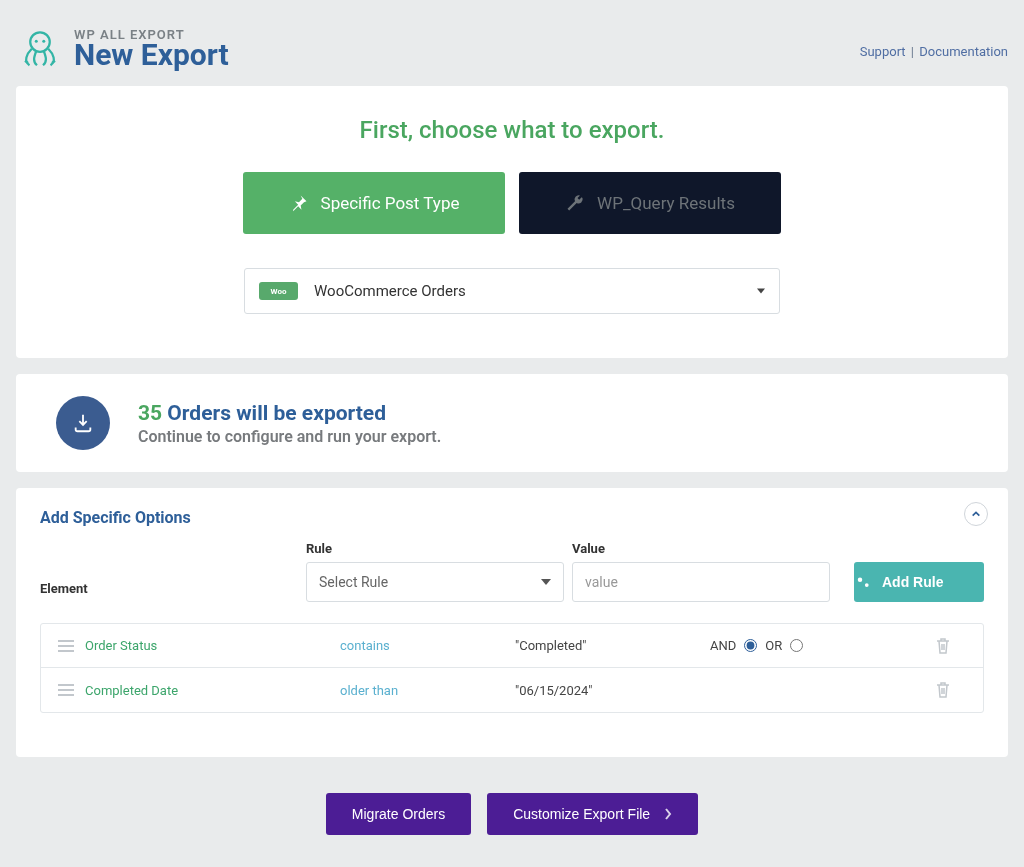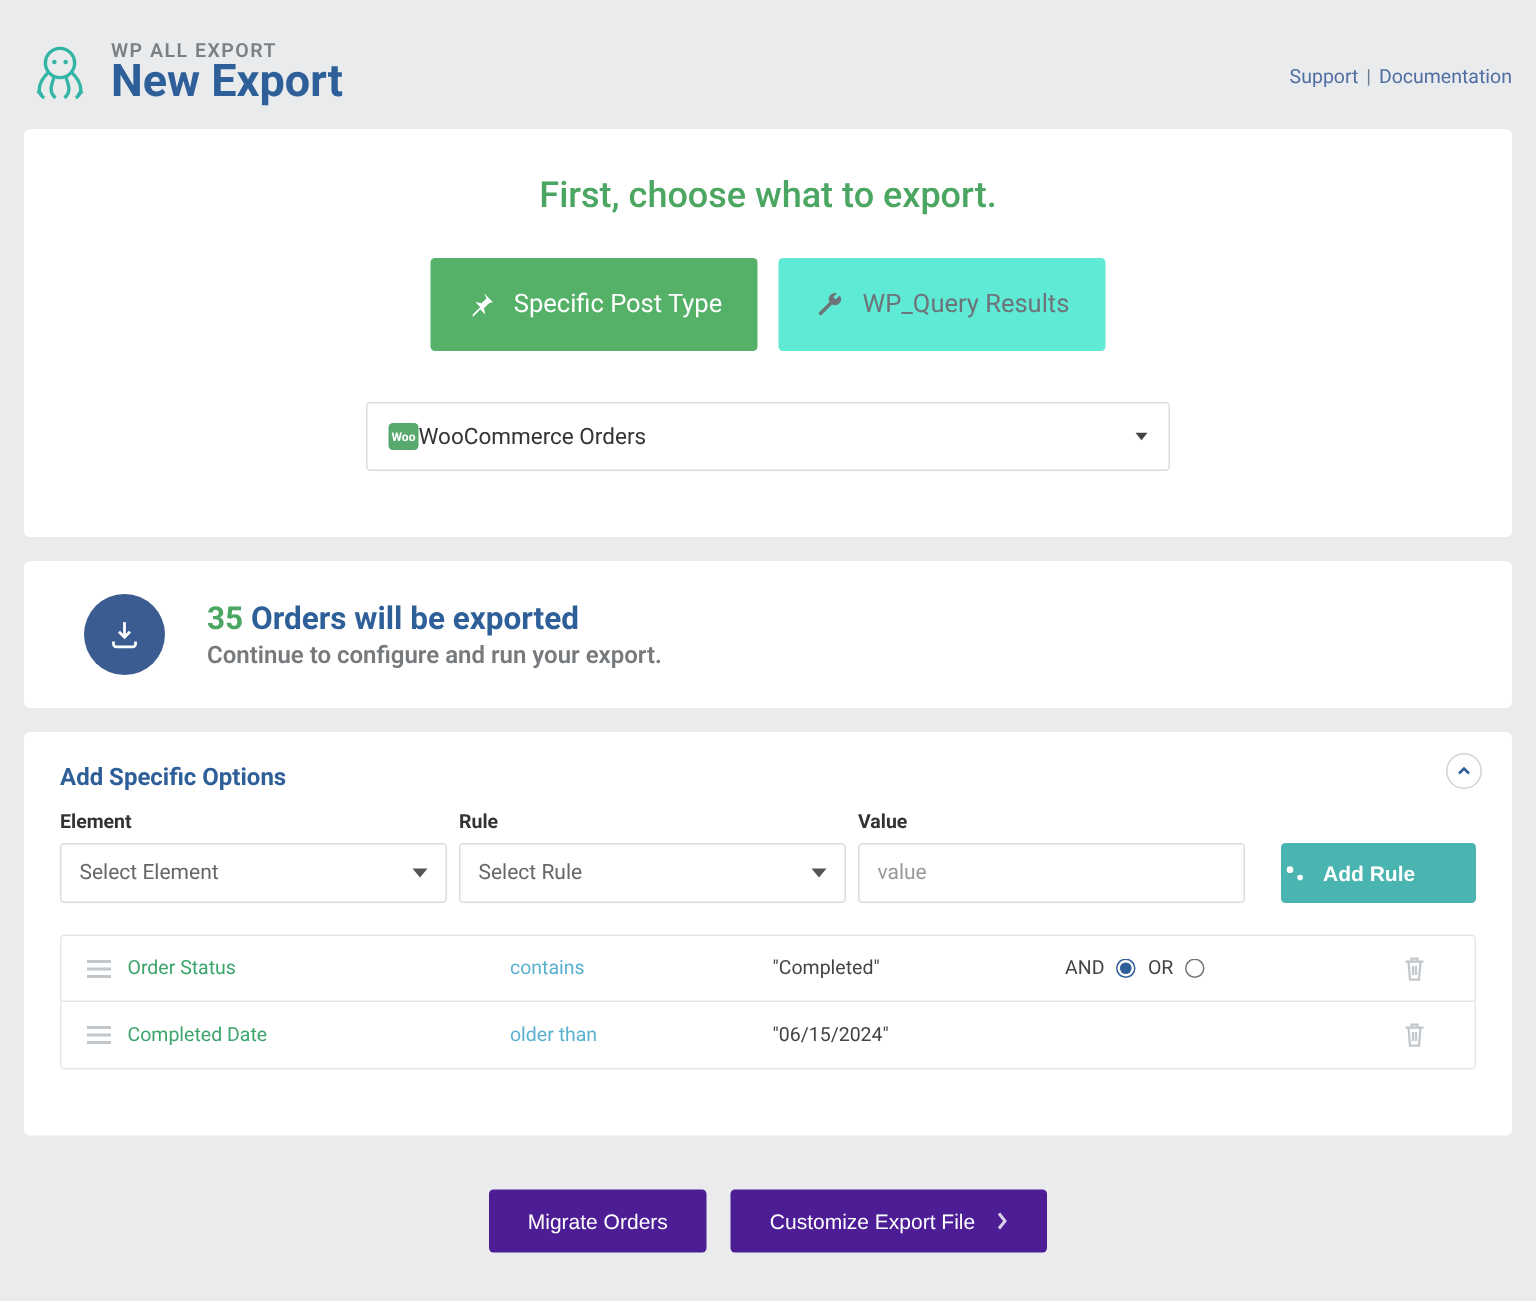--- a/index.html
+++ b/index.html
@@ -55,45 +55,45 @@
   .panel.section1 { padding: 30px 24px 44px 24px; text-align: center; }
   .section1 h2 {
     color: #4aa660;
     font-weight: 500;
     font-size: 24px;
     margin-bottom: 28px;
   }
   .pill-row { display:flex; justify-content:center; gap:14px; margin-bottom:34px;}
   .pill {
     display:flex; align-items:center; justify-content:center; gap:12px;
-    height:62px; width:218px; border-radius:3px;
+    height:62px; width:262px; border-radius:3px;
     font-size:17px; cursor:pointer;
   }
   .pill.green { background:#55b168; color:#fff; }
-  .pill.grey  { background:#5eead4; color:#6d7378; }
+  .pill.grey  { background:#0f172a; color:#6d7378; }
   .pill svg { width:20px; height:20px; }
 
   .post-type-select {
     width: 536px;
     margin: 0 auto;
     border: 1px solid #d8dde1;
     border-radius:3px;
     height: 46px;
     display:flex; align-items:center;
     padding: 0 14px;
     position:relative;
     text-align:left;
     cursor:pointer;
   }
   .woo-badge {
-    width:20px; height:18px;
+    width:39px; height:18px;
     background:#58a96c; color:#fff;
     border-radius:3px; font-size:8px; font-weight:700;
     display:flex; align-items:center; justify-content:center;
-    margin-right:0;
+    margin-right:16px;
   }
   .post-type-select .caret {
     position:absolute; right:14px; top:50%; transform:translateY(-50%);
     border-left:4px solid transparent;
     border-right:4px solid transparent;
     border-top:5px solid #444;
   }
   .post-type-select span.label { font-size:15px; color:#333; }
 
   
@@ -255,23 +255,20 @@
   <div class="collapse-btn">
     <svg viewBox="0 0 12 12" fill="none" stroke="currentColor" stroke-width="2">
         <path d="M2 8l4-4 4 4"></path>
       </svg>
   </div>
   <h4>Add Specific Options</h4>
 
   <div class="filter-row">
     <div class="col">
       <label>Element</label>
-      <div class="select">
-        <span>Select Element</span>
-      </div>
     </div>
     <div class="col">
       <label>Rule</label>
       <div class="select">
         <span>Select Rule</span>
       </div>
     </div>
     <div class="col">
       <label>Value</label>
       <div class="text-input">

